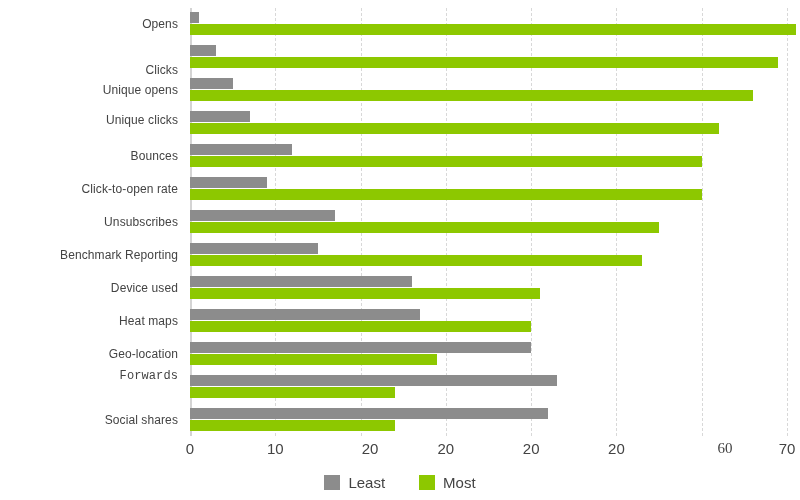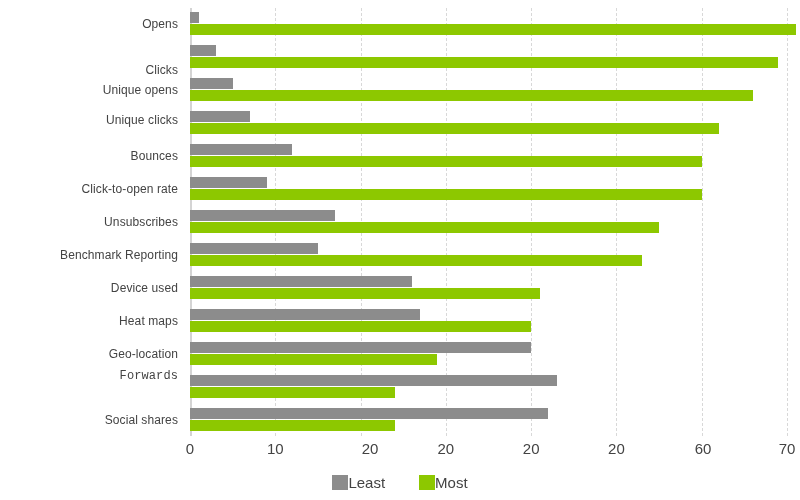--- a/index.html
+++ b/index.html
@@ -107,20 +107,21 @@
     right: 0;
     top: 474px;
     display: flex;
     justify-content: center;
     align-items: center;
     gap: 34px;
   }
   .legend-item {
     display: flex;
     align-items: center;
+    gap: 8px;
   }
   .legend-swatch {
     width: 16px;
     height: 15px;
     display: inline-block;
   }
   .legend-label {
     font-size: 15px;
     color: #434343;
     white-space: nowrap;
@@ -210,21 +211,21 @@
       </div>
     </div>
 
   <div id="x-axis">
       <div class="xtick" style="left: 0px;">0</div>
       <div class="xtick" style="left: 85.2857px;">10</div>
       <div class="xtick" style="left: 180px; text-align: right;">20</div>
       <div class="xtick" style="left: 255.857px;">20</div>
       <div class="xtick" style="left: 341.143px;">20</div>
       <div class="xtick" style="left: 426.429px;">20</div>
-      <div class="xtick" style="left: 513px;">60</div>
+      <div class="xtick" style="left: 535px; font-family: Liberation Serif, serif;">60</div>
       <div class="xtick" style="left: 597px;">70</div>
     </div>
 
   <div id="legend">
       <div class="legend-item">
         <span class="legend-swatch" style="background: rgb(140, 140, 140);"></span>
         <span class="legend-label">Least</span>
       </div>
       <div class="legend-item">
         <span class="legend-swatch" style="background: rgb(141, 200, 0);"></span>

